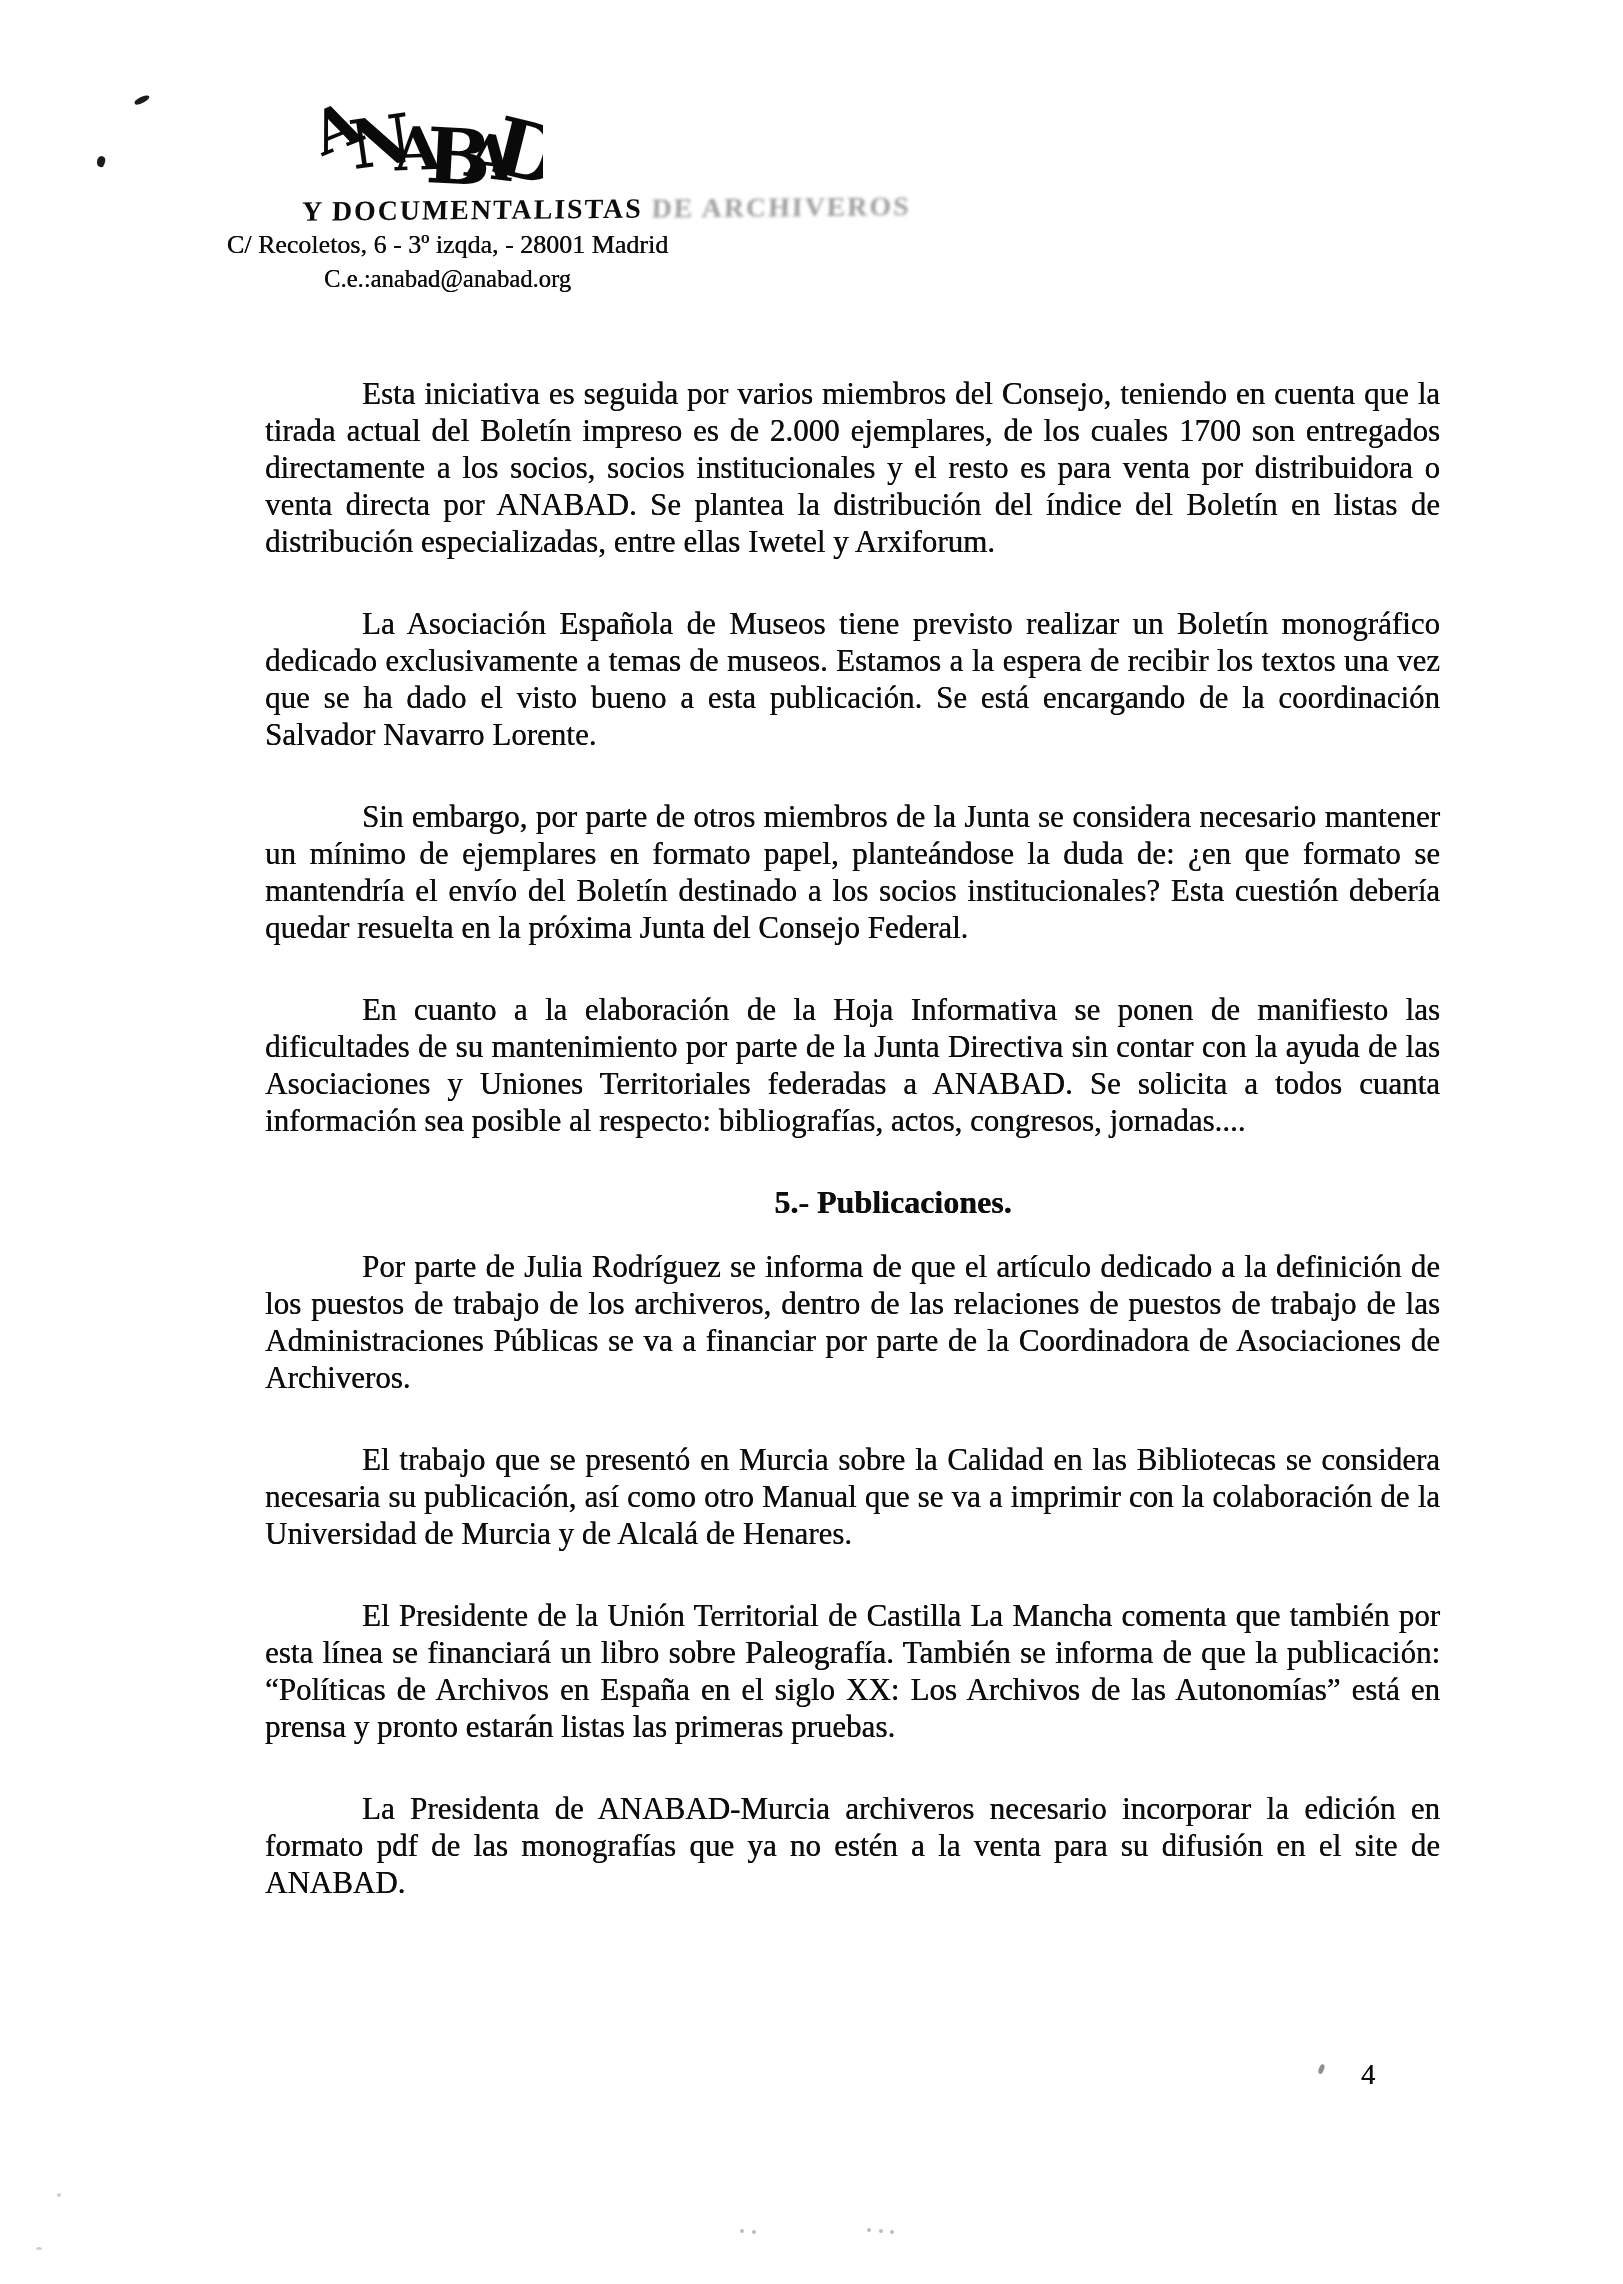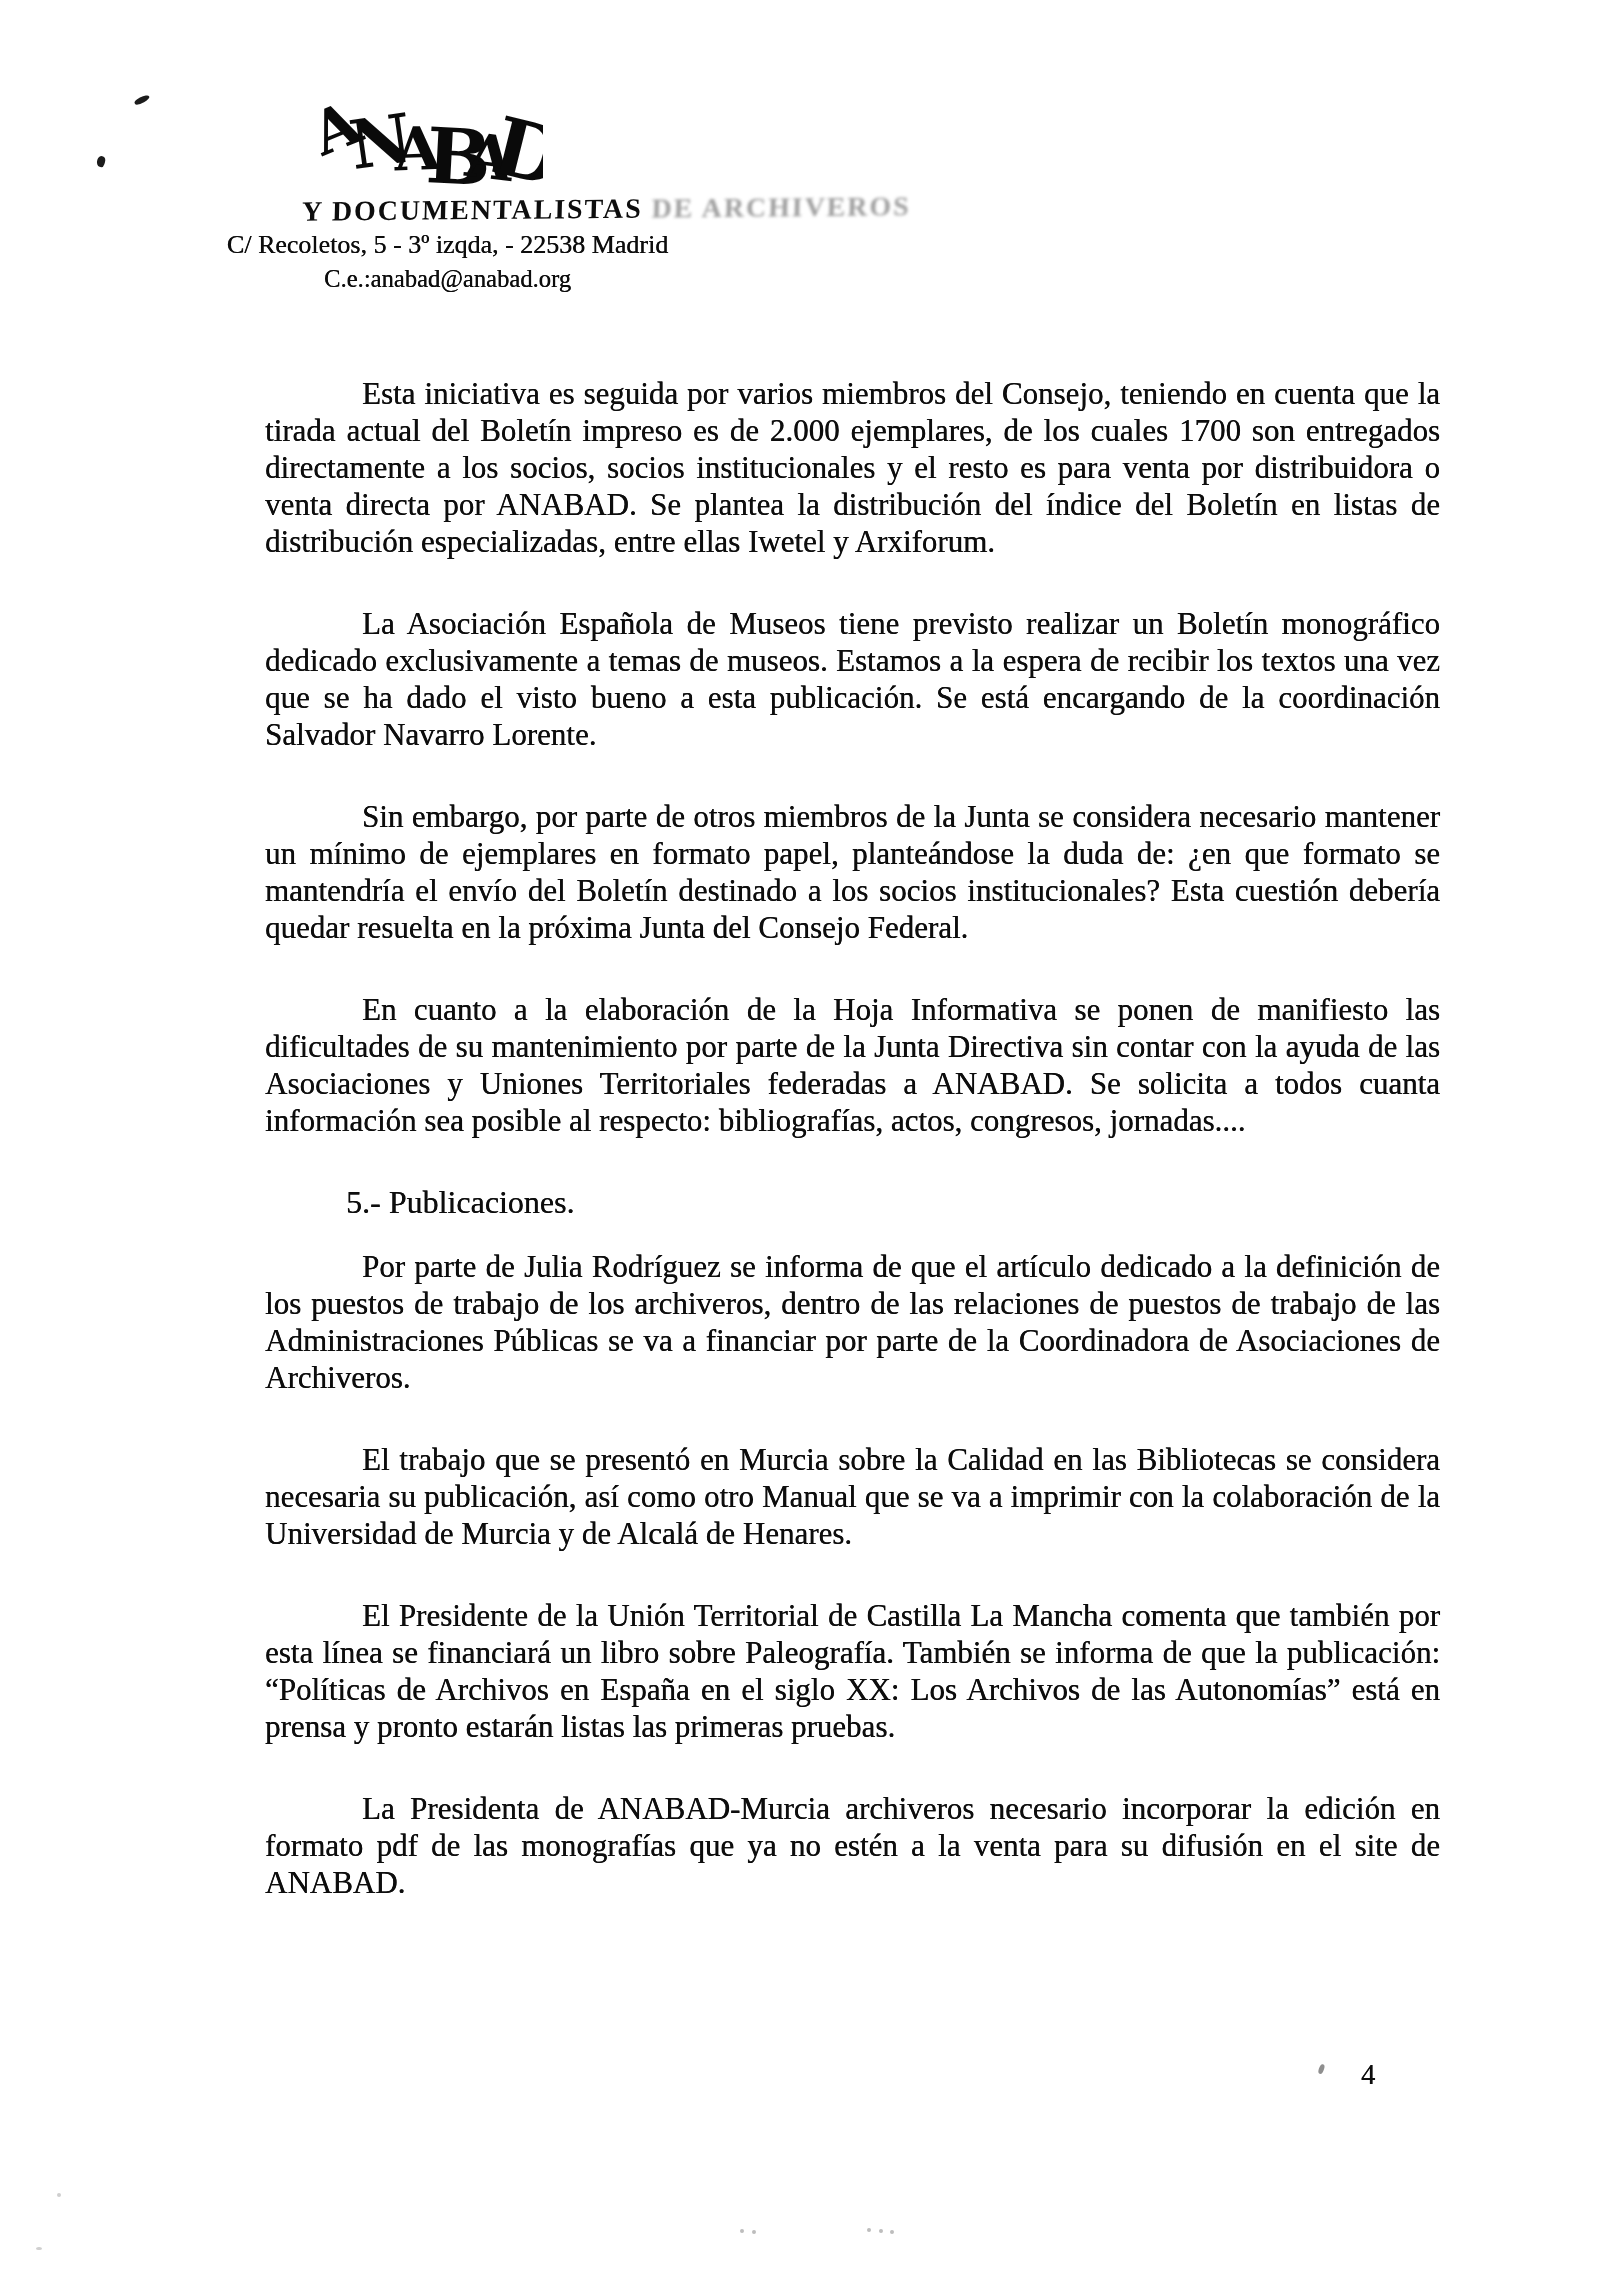--- a/index.html
+++ b/index.html
@@ -38,21 +38,21 @@
   .addr .small { font-size:24.6px; }
   
   .content {
     position:absolute; left:249px; top:375px; width:1191px;
     font-size:31px; line-height:37px;
     text-align:justify;
     text-shadow:0.3px 0 0 currentColor;
   }
   .content p { text-indent:97px; margin:0 0 45px 16px; }
   .content h2.section {
-    font-size:32px; font-weight:normal; text-align:left;
+    font-size:32px; font-weight:bold; text-align:center;
     margin:30px 0 27px 97px;
   }
   .page-num {
     position:absolute; left:1361px; top:2059px;
     font-size:28.5px; text-shadow:0.3px 0 0 currentColor;
   }
   
   .speck { position:absolute; background:#1c1c1c; }
   .sp1 { left:134px; top:97px; width:15.6px; height:5.8px; border-radius:40% 60% 50% 50%; transform:rotate(-28deg); }
   .sp2 { left:97px; top:156px; width:7.8px; height:11px; border-radius:50% 50% 40% 60%; transform:rotate(18deg); }
@@ -75,21 +75,21 @@
     <text x="168" y="168" font-size="118" transform="rotate(3 168 168)">B</text>
     <text x="228" y="158" font-size="94" transform="rotate(7 228 158)">A</text>
     <text x="266" y="150" font-size="122" transform="rotate(14 266 150)">D</text>
   </svg>
 
   <div class="org-line">
     <span>Y DOCUMENTALISTAS</span><span class="faded">DE ARCHIVEROS</span>
   </div>
 
   <div class="addr">
-    <div>C/ Recoletos, 5 - 3º izqda, - 22538 Madrid</div>
+    <div>C/ Recoletos, 6 - 3º izqda, - 28001 Madrid</div>
     <div class="small">C.e.:anabad@anabad.org</div>
   </div>
 
   <div class="content">
     <p>Esta iniciativa es seguida por varios miembros del Consejo, teniendo en cuenta que la tirada actual del Boletín impreso es de 2.000 ejemplares, de los cuales 1700 son entregados directamente a los socios, socios institucionales y el resto es para venta por distribuidora o venta directa por ANABAD. Se plantea la distribución del índice del Boletín en listas de distribución especializadas, entre ellas Iwetel y Arxiforum.</p>
     <p>La Asociación Española de Museos tiene previsto realizar un Boletín monográfico dedicado exclusivamente a temas de museos. Estamos a la espera de recibir los textos una vez que se ha dado el visto bueno a esta publicación. Se está encargando de la coordinación Salvador Navarro Lorente.</p>
     <p>Sin embargo, por parte de otros miembros de la Junta se considera necesario mantener un mínimo de ejemplares en formato papel, planteándose la duda de: ¿en que formato se mantendría el envío del Boletín destinado a los socios institucionales? Esta cuestión debería quedar resuelta en la próxima Junta del Consejo Federal.</p>
     <p>En cuanto a la elaboración de la Hoja Informativa se ponen de manifiesto las dificultades de su mantenimiento por parte de la Junta Directiva sin contar con la ayuda de las Asociaciones y Uniones Territoriales federadas a ANABAD. Se solicita a todos cuanta información sea posible al respecto: bibliografías, actos, congresos, jornadas....</p>
     <h2 class="section">5.- Publicaciones.</h2>
     <p>Por parte de Julia Rodríguez se informa de que el artículo dedicado a la definición de los puestos de trabajo de los archiveros, dentro de las relaciones de puestos de trabajo de las Administraciones Públicas se va a financiar por parte de la Coordinadora de Asociaciones de Archiveros.</p>

